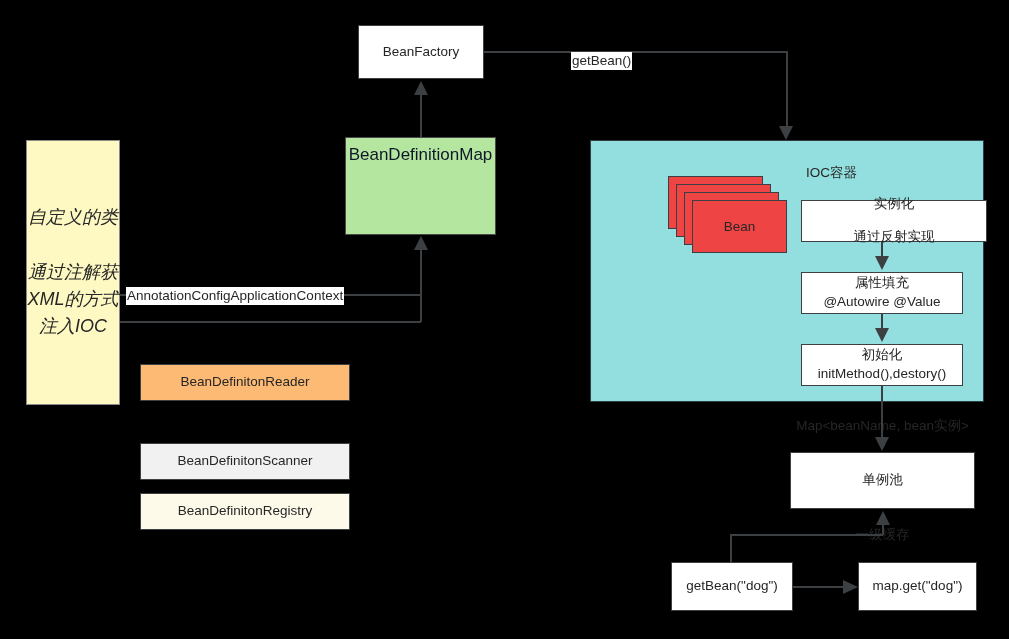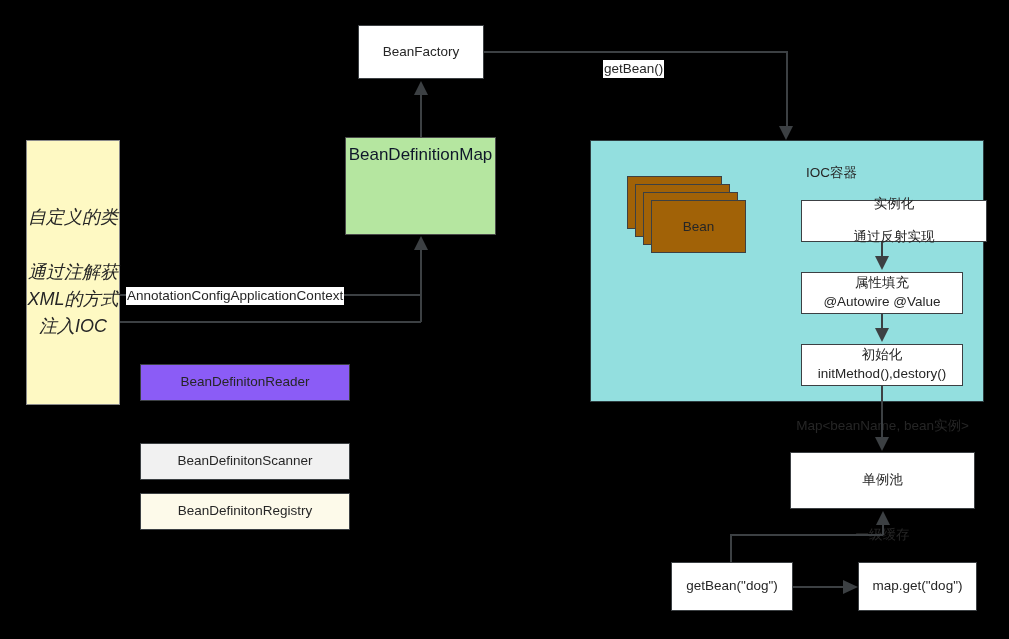--- a/index.html
+++ b/index.html
@@ -9,21 +9,21 @@
        color:#262626;display:flex;align-items:center;justify-content:center;text-align:center;
        font-size:13.5px;line-height:1.38;}
   .box.multi{flex-direction:column;}
   .lbl{position:absolute;background:#ffffff;color:#262626;font-size:13.5px;line-height:1.3;
        padding:0 1px;white-space:nowrap;z-index:6;}
   .line{position:absolute;background:#3c4043;z-index:2;}
   .h{height:1.6px;}
   .v{width:1.6px;}
   svg.arrow{position:absolute;overflow:visible;z-index:3;}
   .cardstack{position:absolute;z-index:4;}
-  .card{position:absolute;box-sizing:border-box;border:1.6px solid #3c4043;background:#a16207;}
+  .card{position:absolute;box-sizing:border-box;border:1.6px solid #3c4043;background:#ef4444;margin-left:41px;}
   .ioc{position:absolute;box-sizing:border-box;border:1.6px solid #2e3d40;background:#93dfdf;z-index:1;}
   .ioc-title{position:absolute;color:#262626;font-size:13.5px;z-index:5;}
   .green-outer{position:absolute;box-sizing:border-box;border:1.6px solid #4a4a4a;
        background:#b5e6a0;z-index:4;display:flex;flex-direction:column;align-items:center;}
   .green-title{margin-top:7px;font-size:17px;color:#0f172a;}
   .green-inner{position:absolute;box-sizing:border-box;border:1.6px solid #3c4043;
        background:#97d97c;display:flex;flex-direction:column;align-items:center;
        justify-content:center;font-size:13.5px;color:#262626;line-height:1.4;}
   .wbox{position:absolute;box-sizing:border-box;border:1.6px solid #8a8a8a;background:#fef9c3;
         z-index:5;display:flex;flex-direction:column;align-items:center;justify-content:center;
@@ -39,21 +39,21 @@
 
   <div class="box" style="left:358px;top:25px;width:126px;height:54px;">
     <span>BeanFactory</span>
   </div>
 
   <div class="line h" style="left:484px;top:51px;width:303px;"></div>
   <div class="line v" style="left:786px;top:51px;height:82px;"></div>
   <svg class="arrow" style="left:779px;top:126px;width:16px;height:16px;">
     <polygon points="0,0 14,0 7,14" fill="#3c4043"></polygon>
   </svg>
-  <div class="lbl" style="left:571px;top:60px;margin-left:32px;">getBean()</div>
+  <div class="lbl" style="left:571px;top:52px;">getBean()</div>
 
   <div class="line v" style="left:420px;top:95px;height:42px;"></div>
   <svg class="arrow" style="left:414px;top:79px;width:16px;height:16px;">
     <polygon points="0,16 14,16 7,2" fill="#3c4043"></polygon>
   </svg>
 
   <div class="green-outer" style="left:345px;top:137px;width:151px;height:98px;">
     <span class="green-title">BeanDefinitionMap</span>
   </div>
   <div class="green-inner" style="left:365px;top:168px;width:113px;height:51px;">
@@ -73,21 +73,21 @@
   <div class="wbox" style="left:26px;top:140px;width:94px;height:265px;">
     <span class="ln">自定义的类</span>
     <span class="gap"></span>
     <span class="grp">
       <span class="ln">通过注解获</span>
       <span class="ln">XML的方式</span>
       <span class="ln">注入IOC</span>
     </span>
   </div>
 
-  <div class="box" style="left:140px;top:364px;width:210px;height:37px;background:#8b5cf6;">
+  <div class="box" style="left:140px;top:364px;width:210px;height:37px;background:#fdba74;">
     <span>BeanDefinitonReader</span>
   </div>
   <div class="box" style="left:140px;top:443px;width:210px;height:37px;background:#f1f1f1;">
     <span>BeanDefinitonScanner</span>
   </div>
   <div class="box" style="left:140px;top:493px;width:210px;height:37px;background:#fdfaea;">
     <span>BeanDefinitonRegistry</span>
   </div>
 
   <div class="ioc" style="left:590px;top:140px;width:394px;height:262px;"></div>

